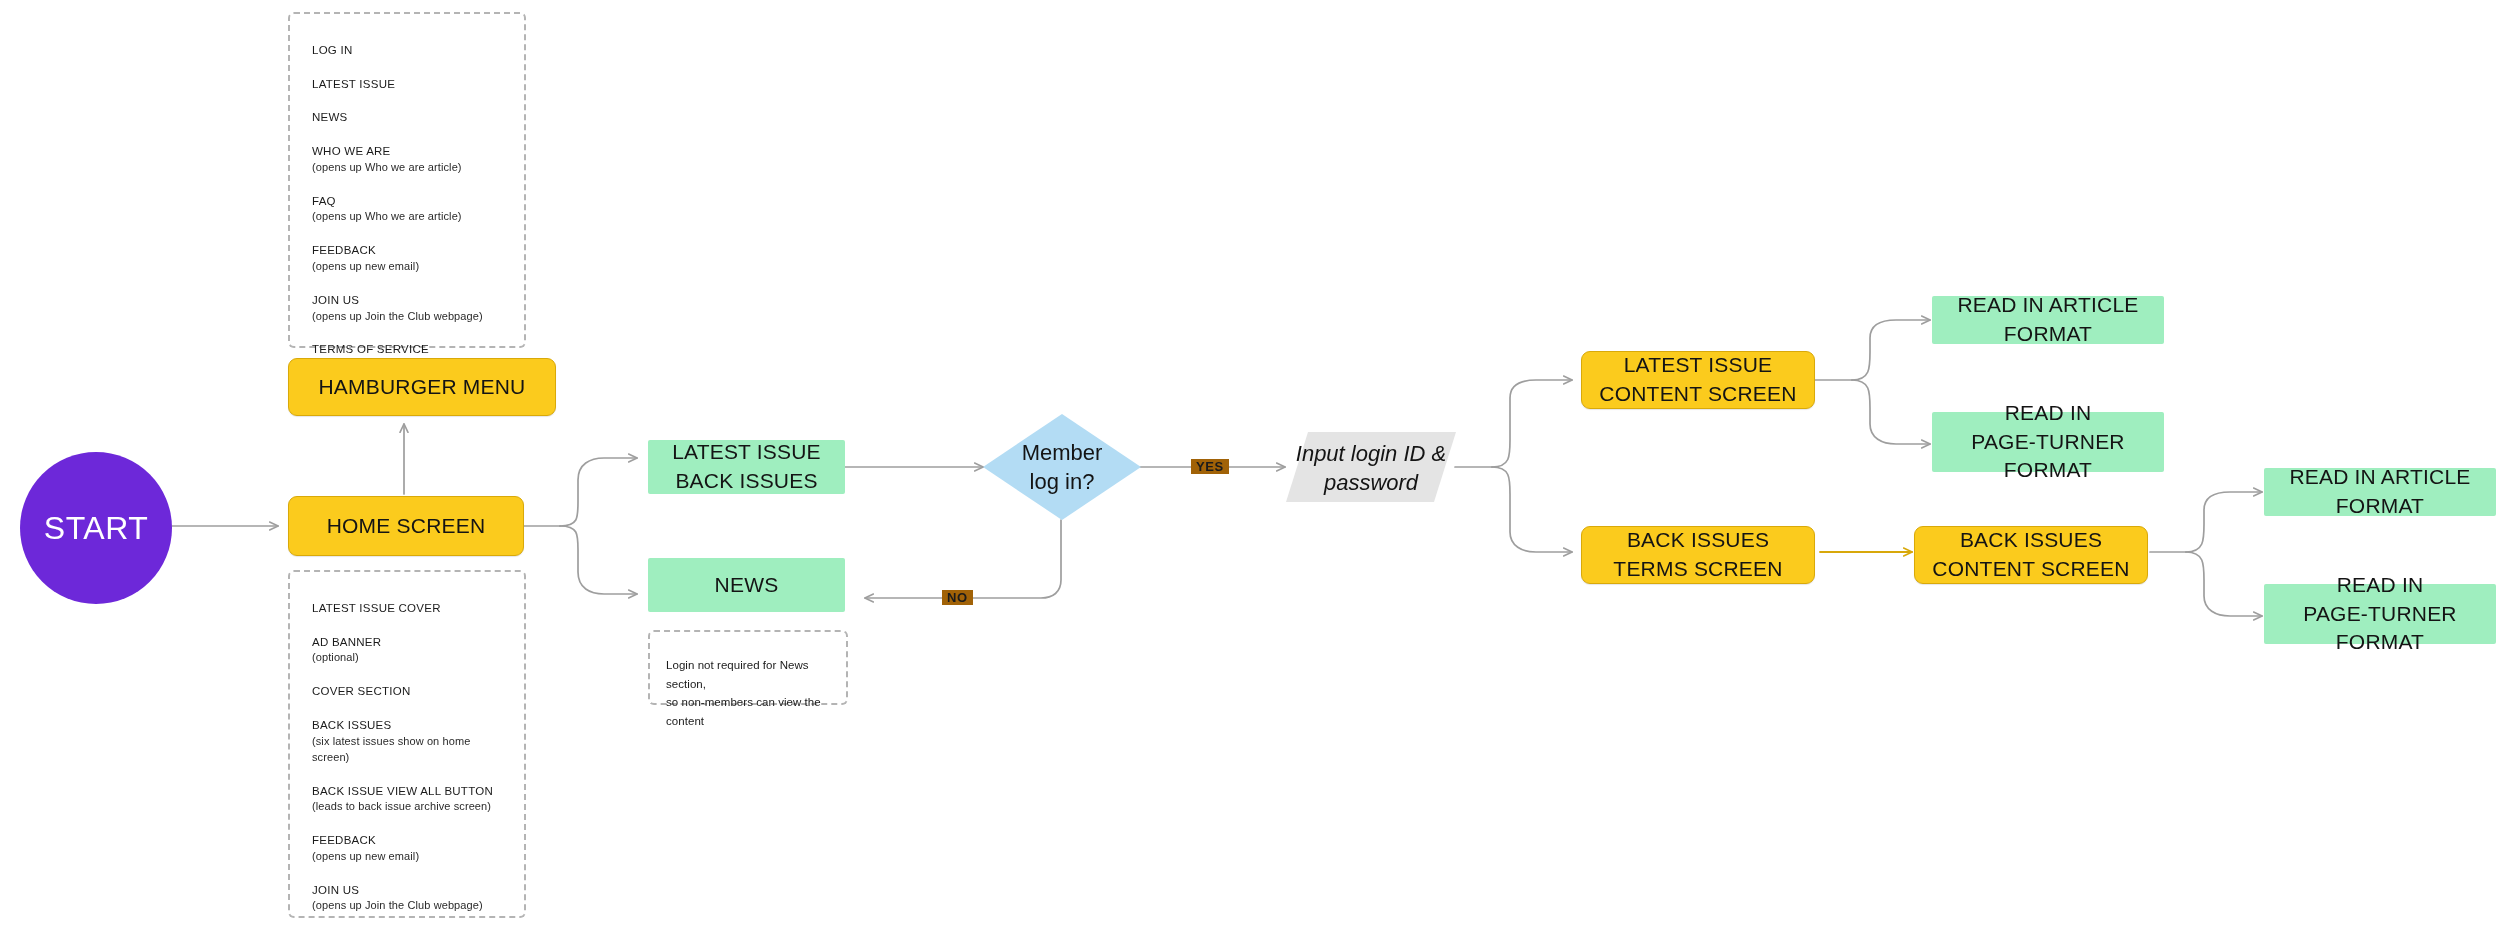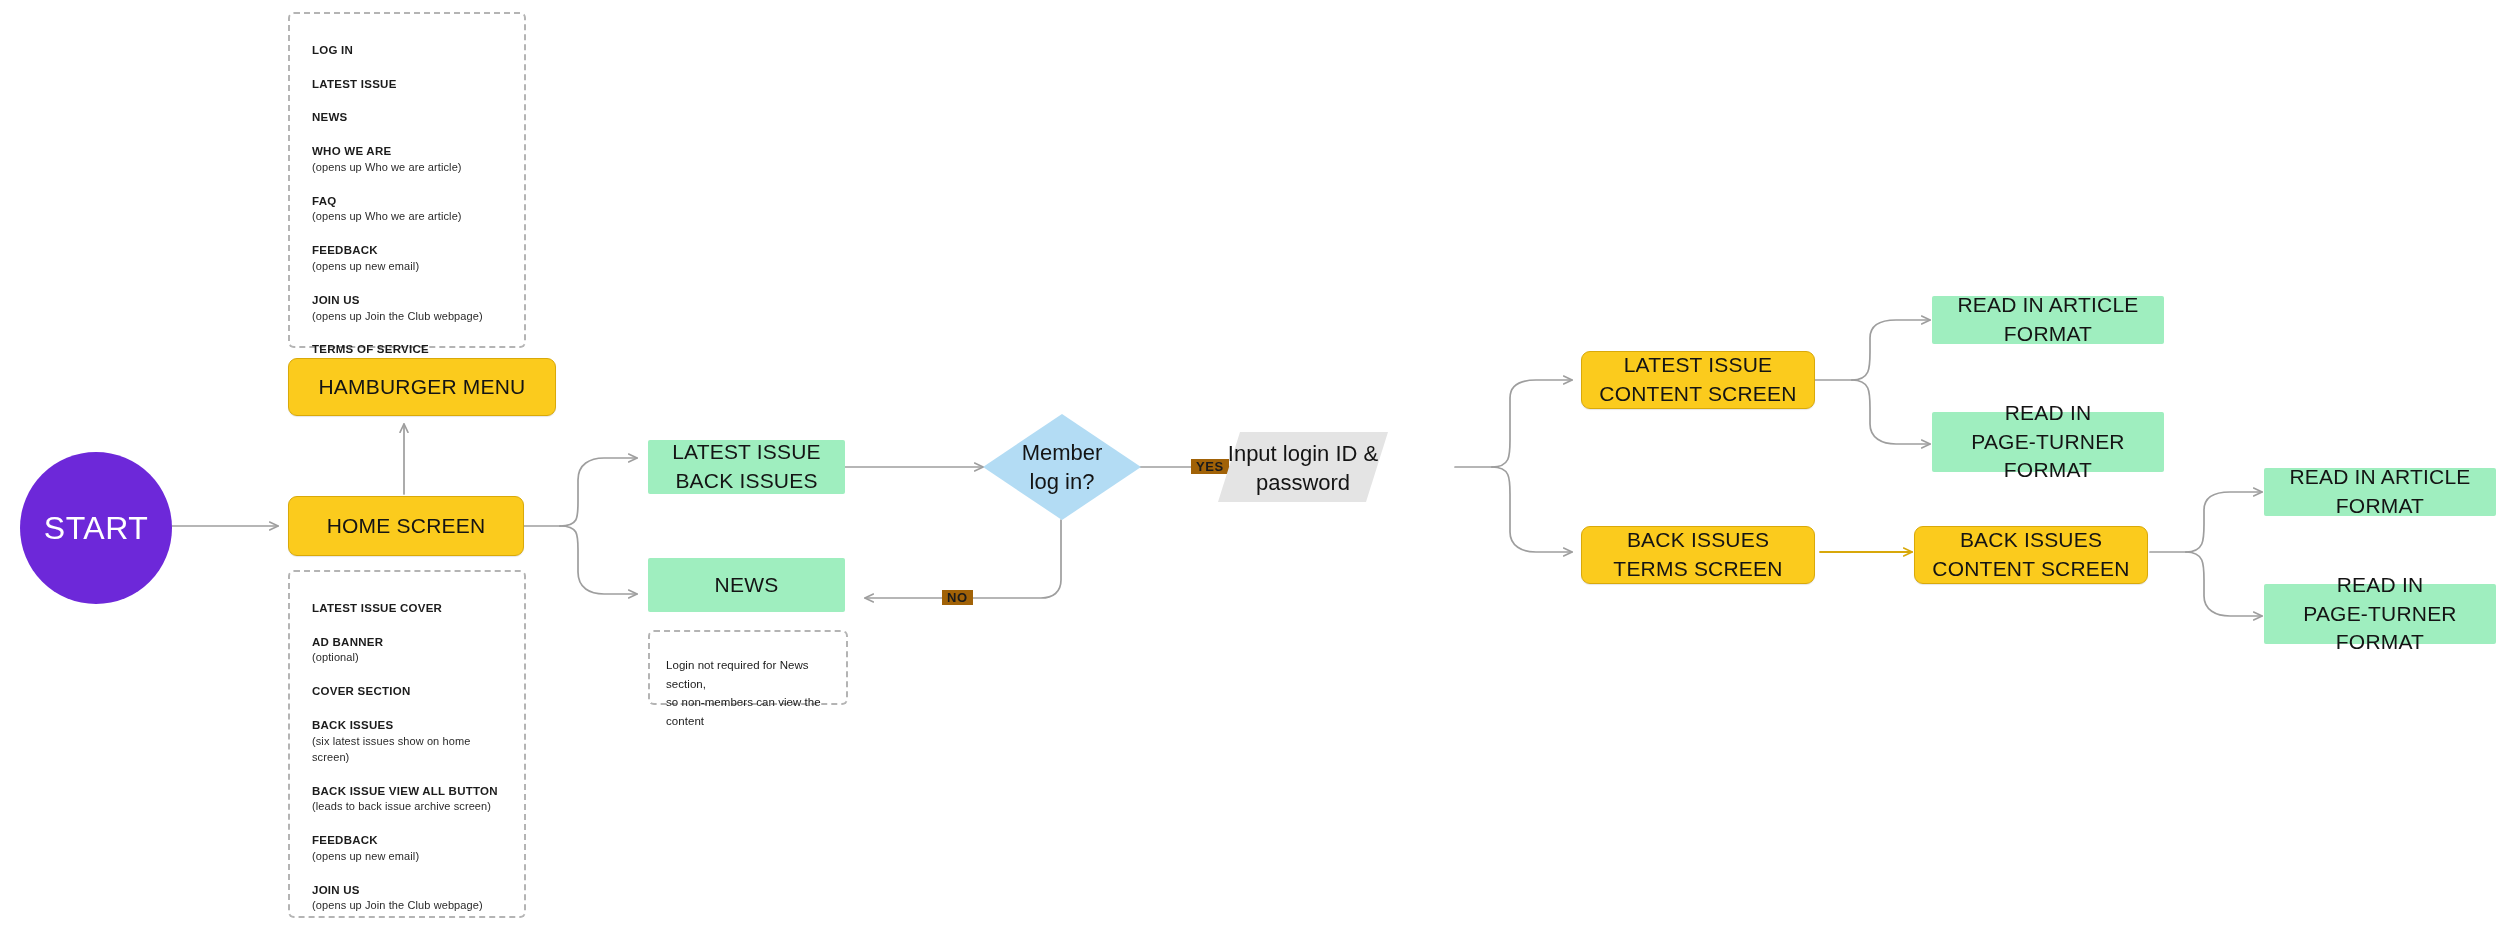--- a/index.html
+++ b/index.html
@@ -117,21 +117,21 @@
     border: 2px dashed #B4B4B4;
     border-radius: 6px;
   }
   .note-list {
     padding: 28px 22px 20px 22px;
   }
   .note-item { margin-bottom: 17px; }
   .note-item:last-child { margin-bottom: 0; }
   .note-item .t {
     font-size: 11.5px;
-    font-weight: bold;
+    font-weight: normal;
     color: #1b1b1b;
     letter-spacing: .25px;
     line-height: 1.45;
   }
   .note-item .s {
     font-size: 11px;
     font-weight: normal;
     color: #2a2a2a;
     letter-spacing: .1px;
     line-height: 1.45;
@@ -301,21 +301,21 @@
   <div class="diamond-wrap" style="left:983px; top:414px; width:158px; height:106px;">
     <svg width="158" height="106" viewBox="0 0 158 106">
       <polygon points="79,0 158,53 79,106 0,53" fill="#B3DCF4"></polygon>
     </svg>
     <div class="diamond-label">
       <span>Member</span>
       <span>log in?</span>
     </div>
   </div>
 
-  <div class="para-wrap" style="left:1218px; top:432px; width:170px; height:72px;">
+  <div class="para-wrap" style="left:1286px; top:432px; width:170px; height:72px;font-style:italic;">
     <svg width="170" height="70" viewBox="0 0 170 70">
       <polygon points="22,0 170,0 148,70 0,70" fill="#E4E4E4"></polygon>
     </svg>
     <div class="para-label">
       <span>Input login ID &amp;</span>
       <span>password</span>
     </div>
   </div>
 
   <div class="node box-yellow" style="left:1581px; top:351px; width:234px; height:58px; flex-direction:column;">

